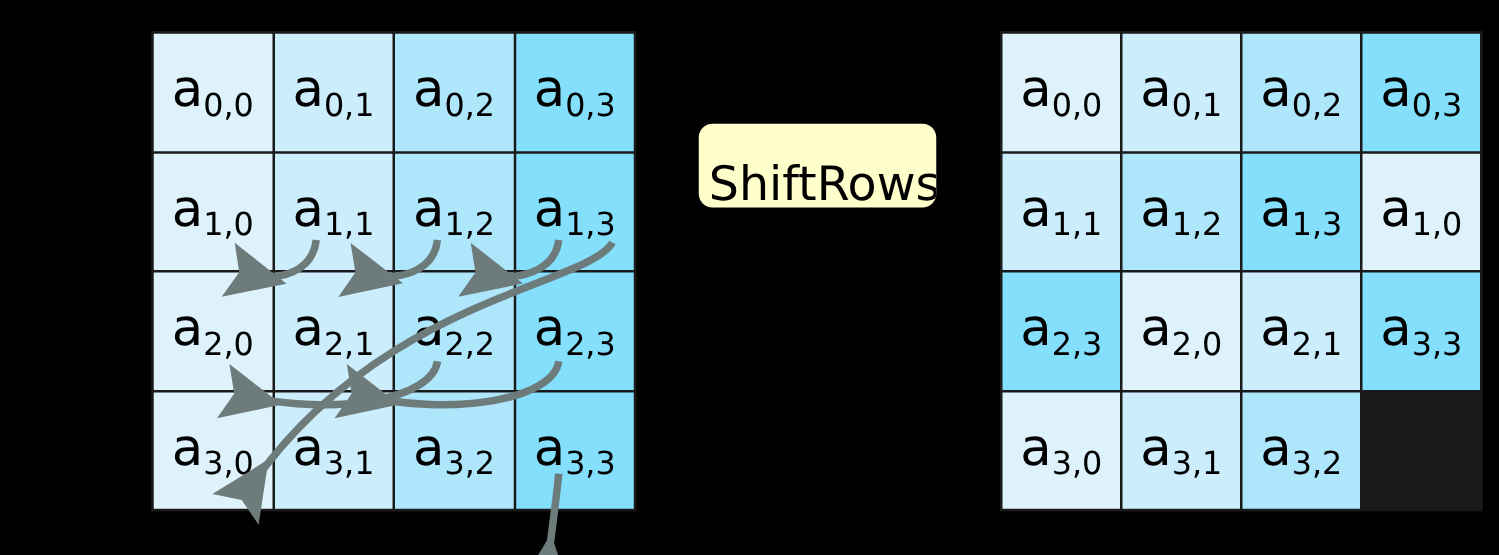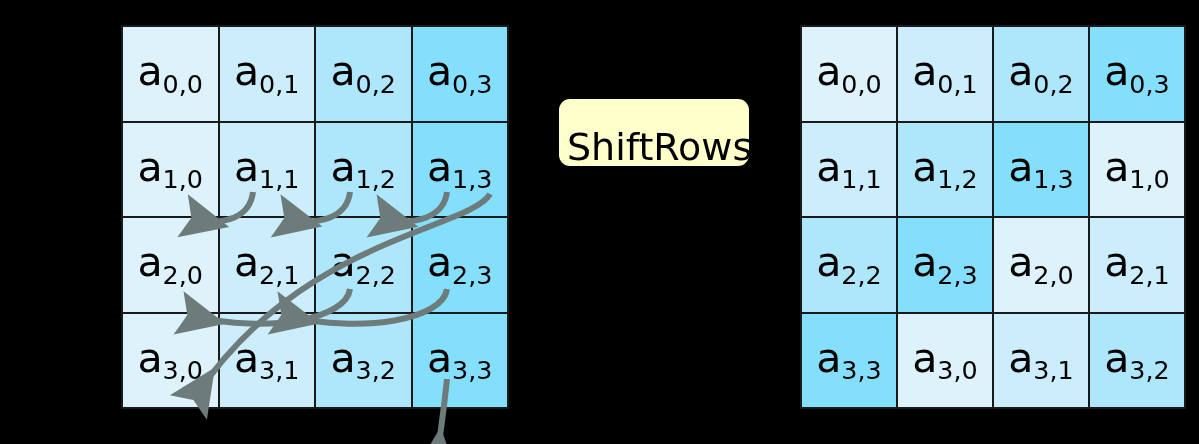--- a/index.html
+++ b/index.html
@@ -131,23 +131,20 @@
       </div>
       <div class="cell" style="background: rgb(174, 230, 252);">
         <span class="lbl">a<sub>1,2</sub></span>
       </div>
       <div class="cell" style="background: rgb(132, 223, 252);">
         <span class="lbl">a<sub>1,3</sub></span>
       </div>
       <div class="cell" style="background: rgb(222, 242, 252);">
         <span class="lbl">a<sub>1,0</sub></span>
       </div>
-      <div class="cell" style="background: rgb(174, 230, 252);">
-        <span class="lbl">a<sub>2,2</sub></span>
-      </div>
       <div class="cell" style="background: rgb(132, 223, 252);">
         <span class="lbl">a<sub>2,3</sub></span>
       </div>
       <div class="cell" style="background: rgb(222, 242, 252);">
         <span class="lbl">a<sub>2,0</sub></span>
       </div>
       <div class="cell" style="background: rgb(204, 237, 252);">
         <span class="lbl">a<sub>2,1</sub></span>
       </div>
       <div class="cell" style="background: rgb(132, 223, 252);">

